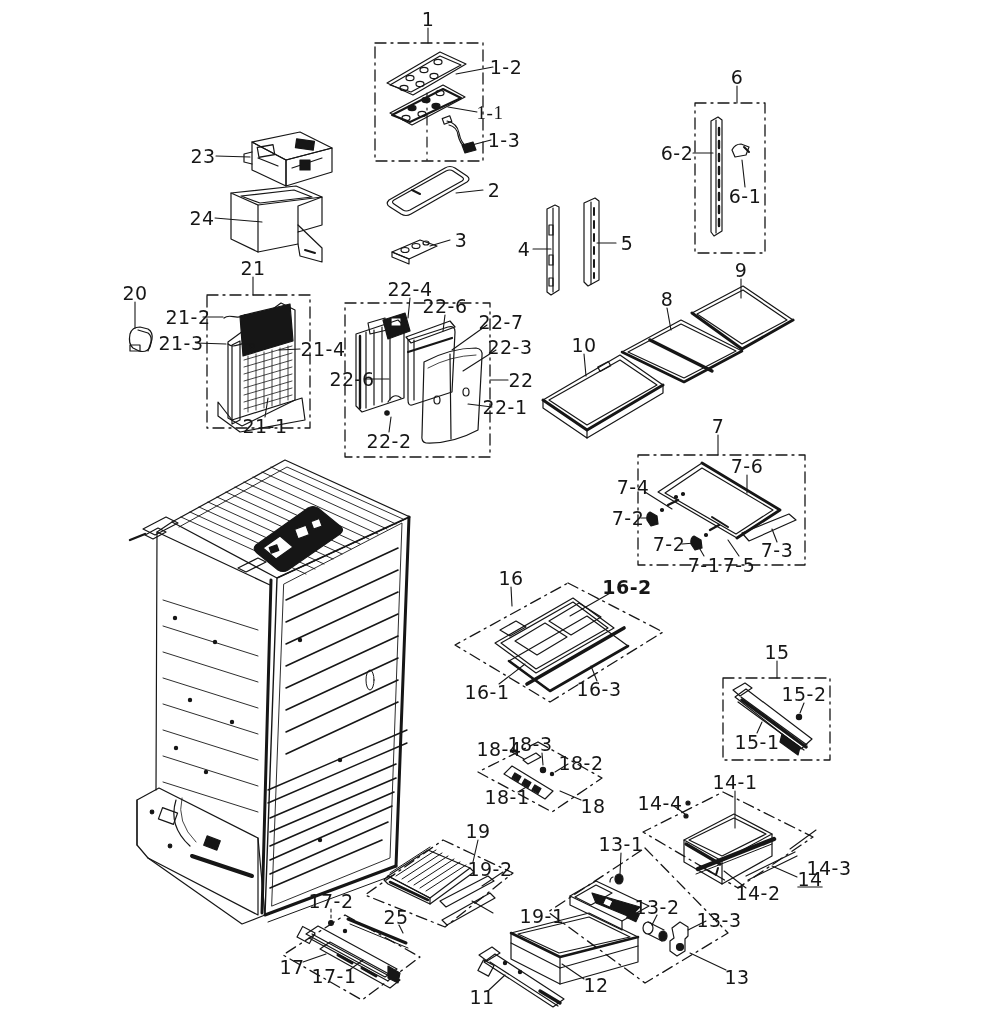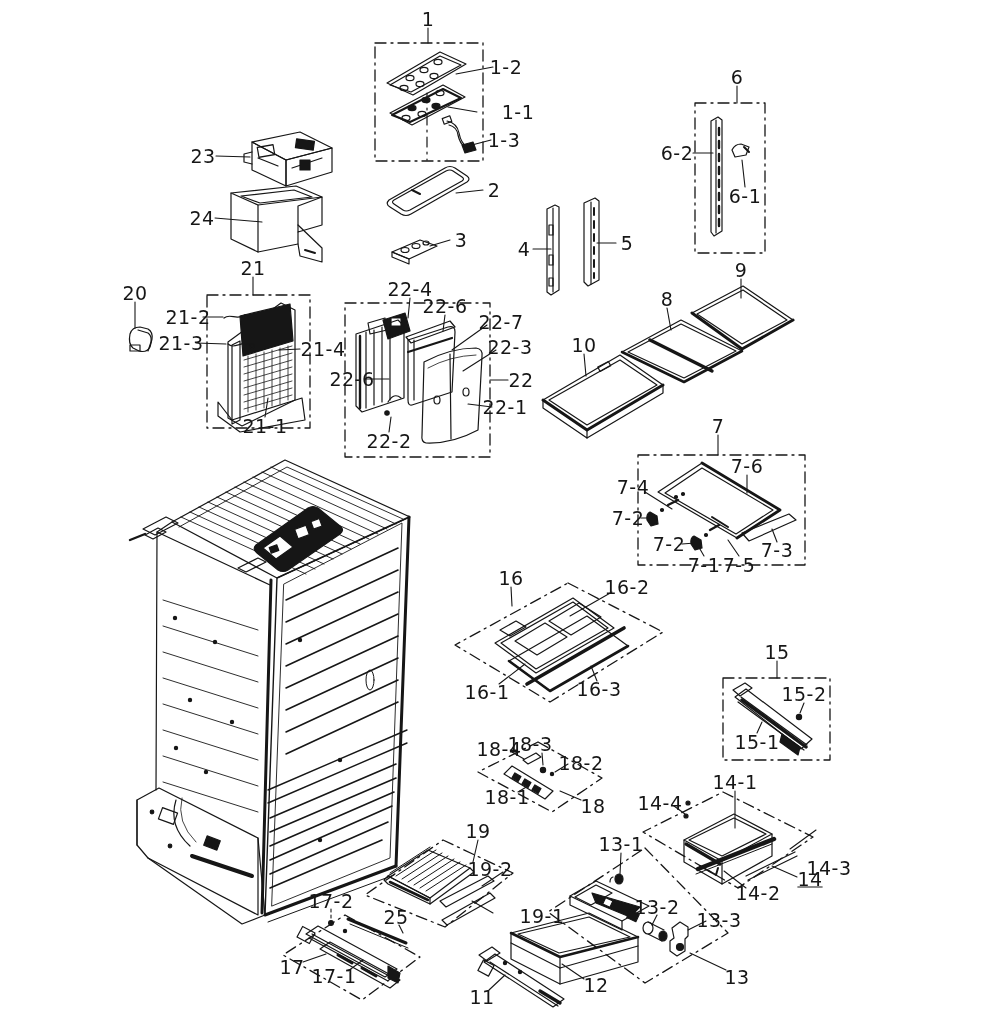--- a/index.html
+++ b/index.html
@@ -567,21 +567,21 @@
       <circle cx="170" cy="846" r="1.8" fill="#161616"></circle>
       <polyline points="258,838 265,915" stroke-width="1.2"></polyline>
       <polyline points="148,858 242,924 265,915" stroke-width="1.2"></polyline>
     </g>
   </g>
 </svg>
 
 <div id="callout-layer">
       <div class="callout" style="left: 428px; top: 19px;">1</div>
       <div class="callout" style="left: 506px; top: 67px;">1-2</div>
-      <div class="callout" style="left: 518px; top: 112px;">1-1</div>
+      <div class="callout" style="left: 490px; top: 112px; font-family: Liberation Serif, serif;">1-1</div>
       <div class="callout" style="left: 504px; top: 140px;">1-3</div>
       <div class="callout" style="left: 494px; top: 190px;">2</div>
       <div class="callout" style="left: 461px; top: 240px;">3</div>
       <div class="callout" style="left: 524px; top: 249px;">4</div>
       <div class="callout" style="left: 627px; top: 243px;">5</div>
       <div class="callout" style="left: 737px; top: 77px;">6</div>
       <div class="callout" style="left: 677px; top: 153px;">6-2</div>
       <div class="callout" style="left: 745px; top: 196px;">6-1</div>
       <div class="callout" style="left: 203px; top: 156px;">23</div>
       <div class="callout" style="left: 202px; top: 218px;">24</div>
@@ -604,21 +604,21 @@
       <div class="callout" style="left: 584px; top: 345px;">10</div>
       <div class="callout" style="left: 718px; top: 426px;">7</div>
       <div class="callout" style="left: 747px; top: 466px;">7-6</div>
       <div class="callout" style="left: 633px; top: 487px;">7-4</div>
       <div class="callout" style="left: 628px; top: 518px;">7-2</div>
       <div class="callout" style="left: 669px; top: 544px;">7-2</div>
       <div class="callout" style="left: 777px; top: 550px;">7-3</div>
       <div class="callout" style="left: 704px; top: 565px;">7-1</div>
       <div class="callout" style="left: 739px; top: 565px;">7-5</div>
       <div class="callout" style="left: 511px; top: 578px;">16</div>
-      <div class="callout" style="left: 627px; top: 587px;">16-2</div>
+      <div class="callout" style="left: 627px; top: 587px; font-weight: bold;">16-2</div>
       <div class="callout" style="left: 487px; top: 692px;">16-1</div>
       <div class="callout" style="left: 599px; top: 689px;">16-3</div>
       <div class="callout" style="left: 777px; top: 652px;">15</div>
       <div class="callout" style="left: 804px; top: 694px;">15-2</div>
       <div class="callout" style="left: 757px; top: 742px;">15-1</div>
       <div class="callout" style="left: 499px; top: 749px;">18-4</div>
       <div class="callout" style="left: 530px; top: 744px;">18-3</div>
       <div class="callout" style="left: 581px; top: 763px;">18-2</div>
       <div class="callout" style="left: 507px; top: 797px;">18-1</div>
       <div class="callout" style="left: 593px; top: 806px;">18</div>

